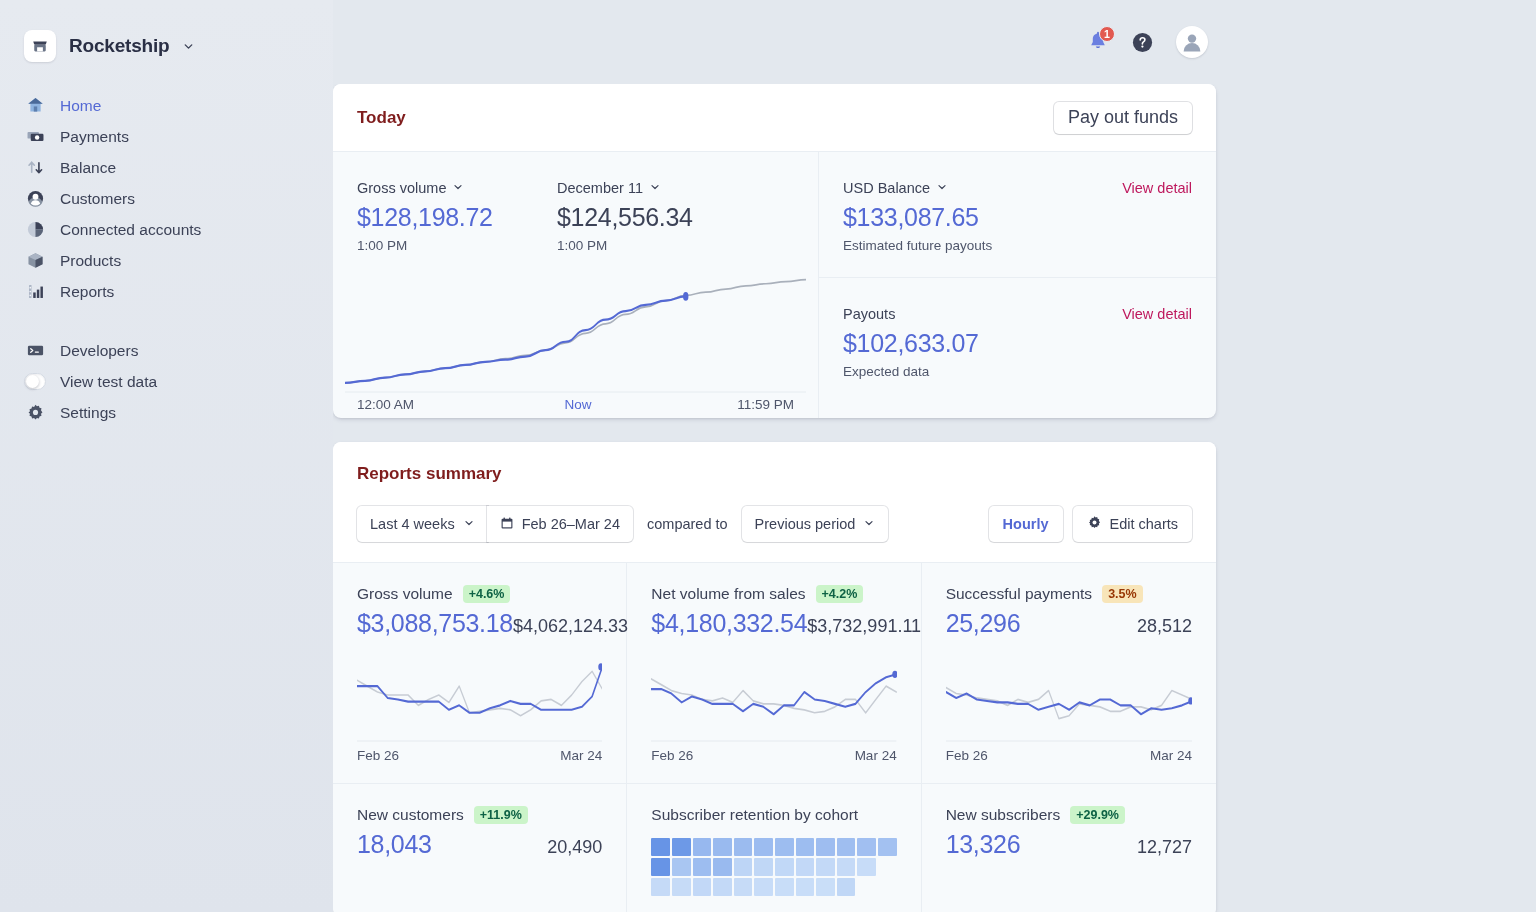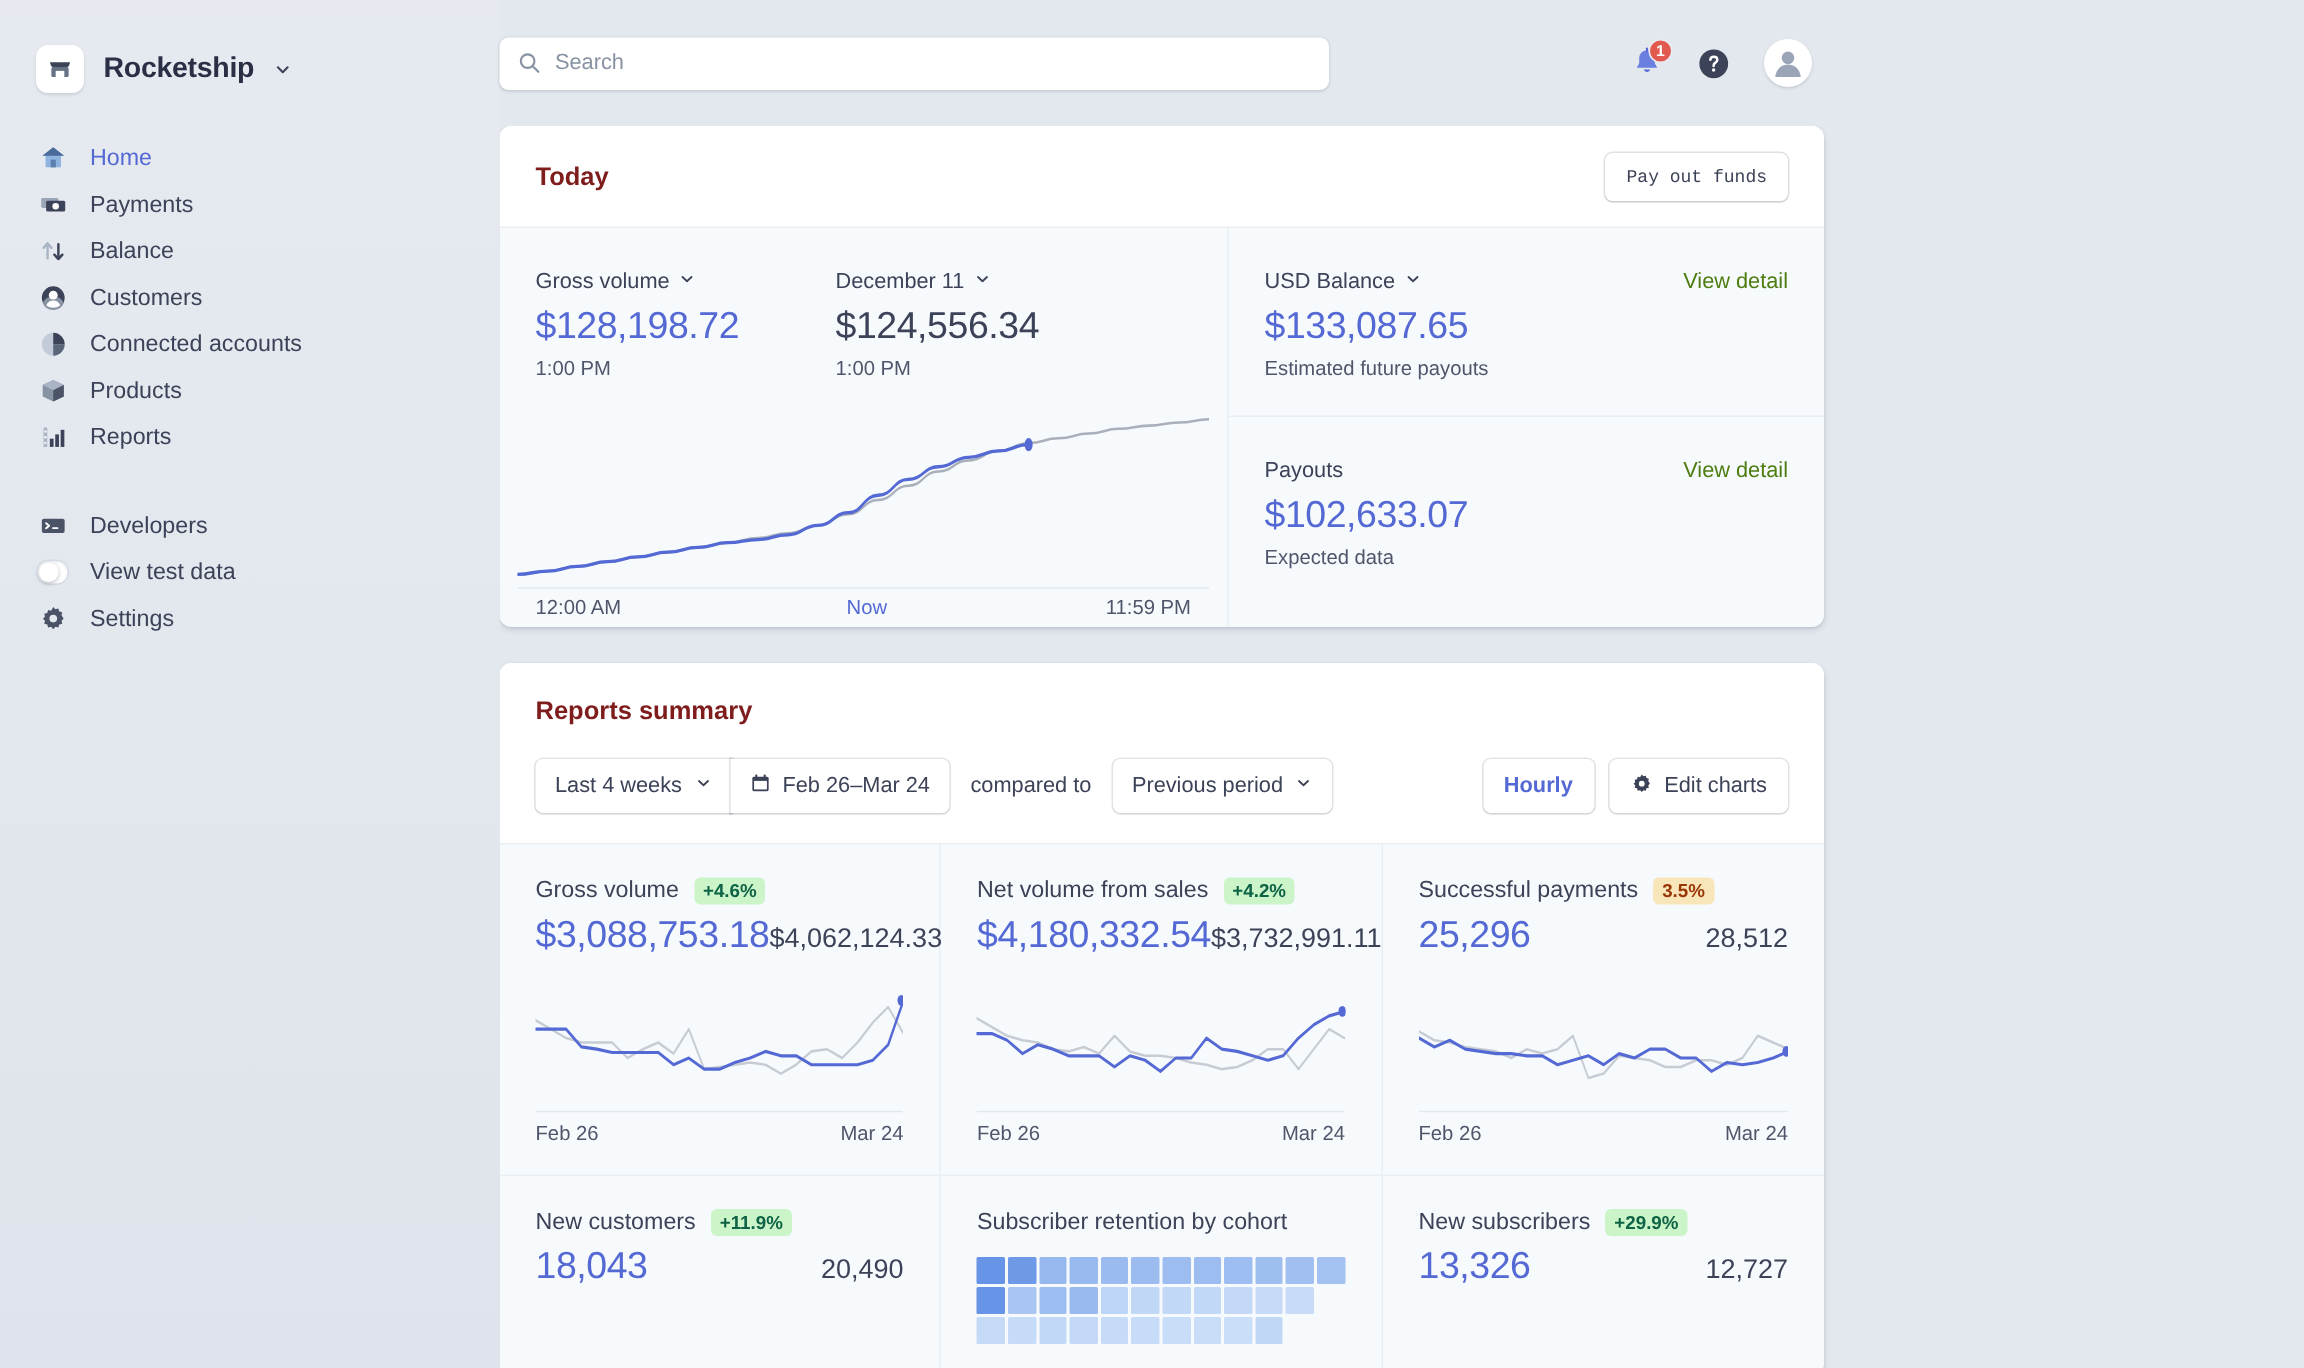--- a/index.html
+++ b/index.html
@@ -82,22 +82,22 @@
     background: #f7fafc; border-radius: 8px; overflow: hidden;
     box-shadow: 0 2px 5px -1px rgba(50,50,93,.18), 0 1px 3px -1px rgba(0,0,0,.12);
   }
   .card-head {
     background: #ffffff; height: 68px; display: flex; align-items: center;
     padding: 0 24px; border-bottom: 1px solid #e9eef3;
   }
   .card-title { font-size: 17px; font-weight: 600; color: #7f1d1d; }
   .btn {
     height: 32px; padding: 0 14px; border-radius: 5px; background: #fff;
-    border: none; font-size: 12px; color: #3c4257; cursor: pointer;
-    font-family: Liberation Mono, monospace;
+    border: none; font-size: 18px; color: #3c4257; cursor: pointer;
+    font-family: Liberation Sans, sans-serif;
     box-shadow: 0 1px 1px rgba(0,0,0,.08), 0 0 0 1px rgba(60,66,87,.16);
     display: inline-flex; align-items: center; gap: 7px;
   }
 
   
   #today-card { margin-top: 0; }
   .today-body { display: flex; min-height: 266px; }
   .today-left { flex: 1; padding: 28px 0 0 0; border-right: 1px solid #e9eef3; position: relative; min-width: 0; }
   .metric-row { display: flex; gap: 0; padding: 0 24px; }
   .metric-col { min-width: 200px; }
@@ -114,21 +114,21 @@
   .axis-row {
     display: flex; justify-content: space-between; align-items: center;
     padding: 4px 24px 0 24px; font-size: 13.5px; color: #4f566b; position: relative;
   }
   .axis-now { position: absolute; left: 50.5%; transform: translateX(-50%); color: #5469d4; }
 
   .today-right { width: 397px; flex: 0 0 397px; display: flex; flex-direction: column; }
   .today-panel { padding: 28px 24px 24px 24px; }
   .today-panel + .today-panel { border-top: 1px solid #e9eef3; }
   .panel-head { display: flex; align-items: center; }
-  .panel-link { margin-left: auto; font-size: 14.5px; color: #4d7c0f; cursor: pointer; }
+  .panel-link { margin-left: auto; font-size: 14.5px; color: #be185d; cursor: pointer; }
 
   
   #reports-card { margin-top: 24px; }
   .reports-head { background: #fff; padding: 22px 24px 20px 24px; border-bottom: 1px solid #e9eef3; }
   .toolbar { display: flex; align-items: center; gap: 0; margin-top: 22px; }
   .seg-group { display: flex; }
   .seg {
     height: 36px; padding: 0 13px; background: #fff; border: none;
     font-size: 14.5px; color: #3c4257; cursor: pointer; display: inline-flex;
     align-items: center; gap: 8px; font-family: "Liberation Sans", sans-serif;
@@ -307,29 +307,20 @@
         </span>
         <span class="nav-label">Settings</span>
       </div>
 
     </nav>
   </aside>
 
   <div class="main">
 
     <div class="topbar">
-      <div class="search-wrap">
-        <span class="search-icon-pos">
-          <svg width="16" height="16" viewBox="0 0 18 18">
-            <circle cx="7.6" cy="7.6" r="5.1" stroke="#8792a2" stroke-width="1.6" fill="none"></circle>
-            <path d="M11.6 11.6 15.6 15.6" stroke="#8792a2" stroke-width="1.6" stroke-linecap="round"></path>
-          </svg>
-        </span>
-        <input class="search-input" type="text" placeholder="Search" style="">
-      </div>
 
       <div class="topbar-right">
         <span class="bell-wrap">
           <svg width="22" height="22" viewBox="0 0 22 22">
             <path d="M11 2.6c-3 0-5.2 2.3-5.2 5.2v3.3L4.2 14.2h13.6l-1.6-3.1V7.8c0-2.9-2.2-5.2-5.2-5.2z" fill="#6b7fe0"></path>
             <path d="M8.8 15.4a2.3 2.3 0 0 0 4.4 0H8.8z" fill="#5469d4"></path>
             <path d="M11 1.4v1.4" stroke="#5469d4" stroke-width="1.5" stroke-linecap="round"></path>
           </svg>
           <span class="bell-badge">1</span>
         </span>

